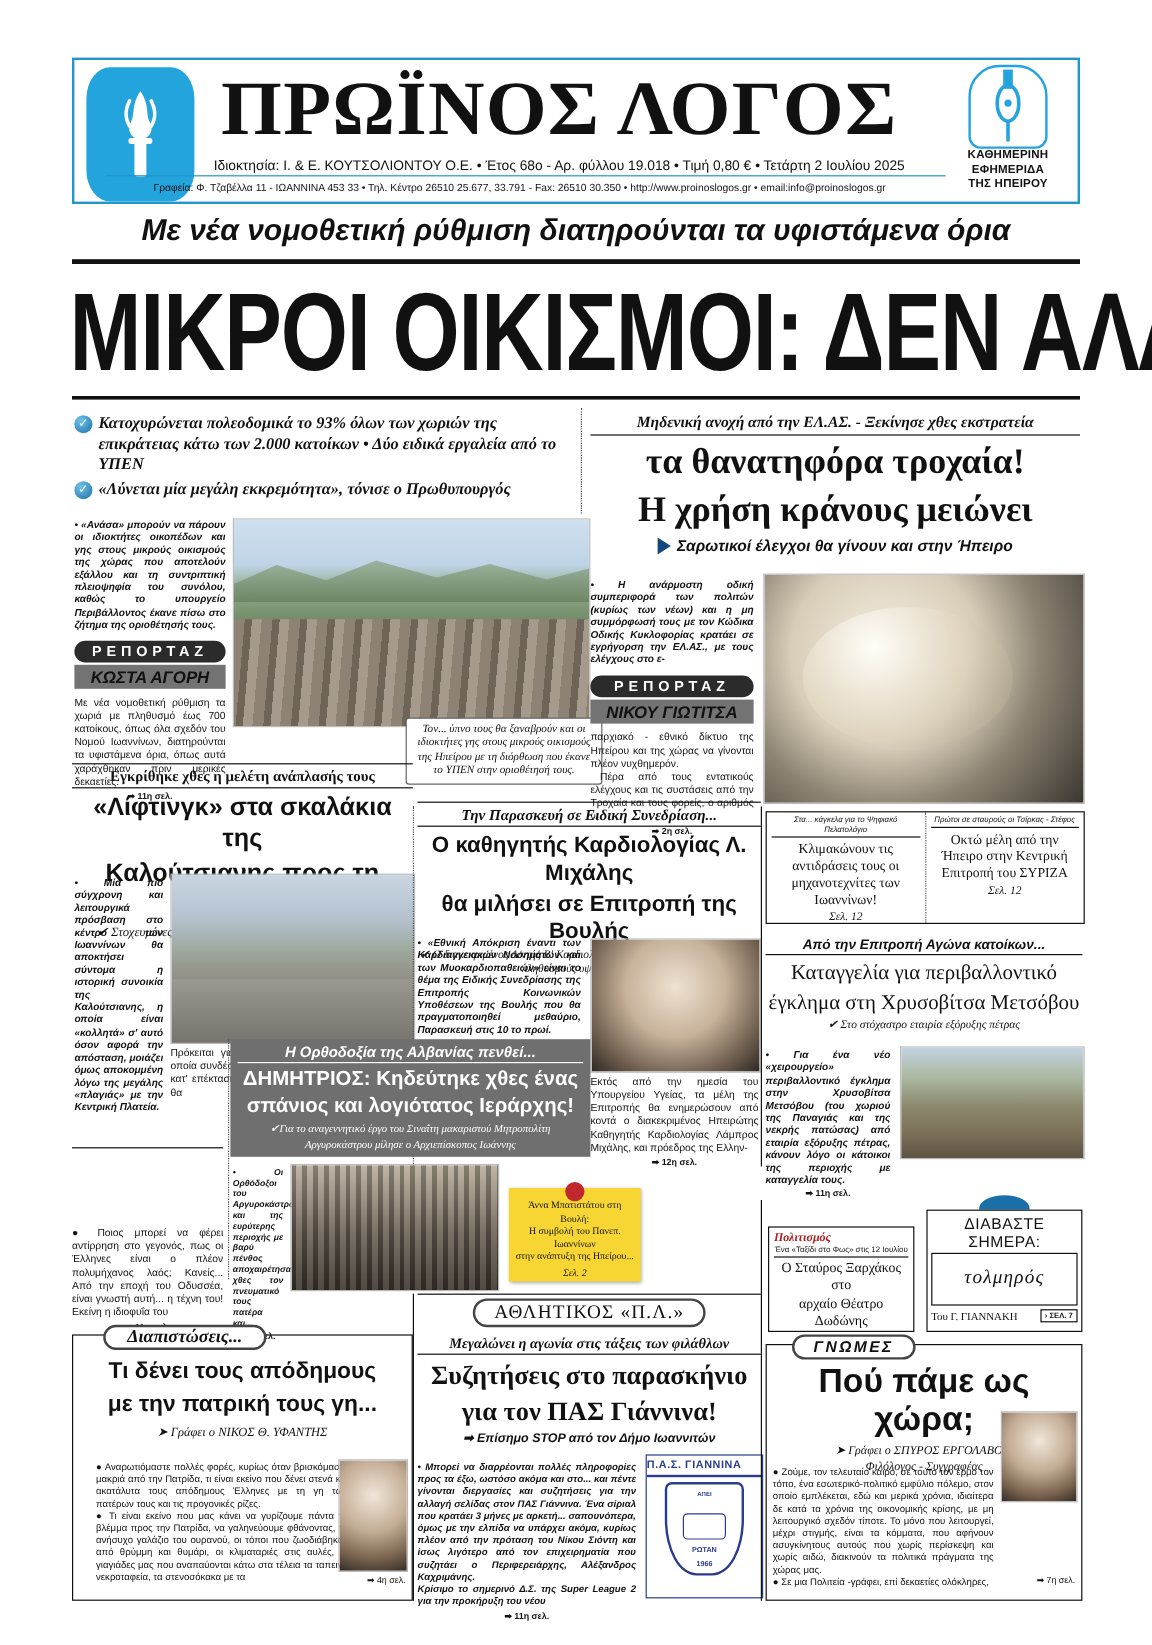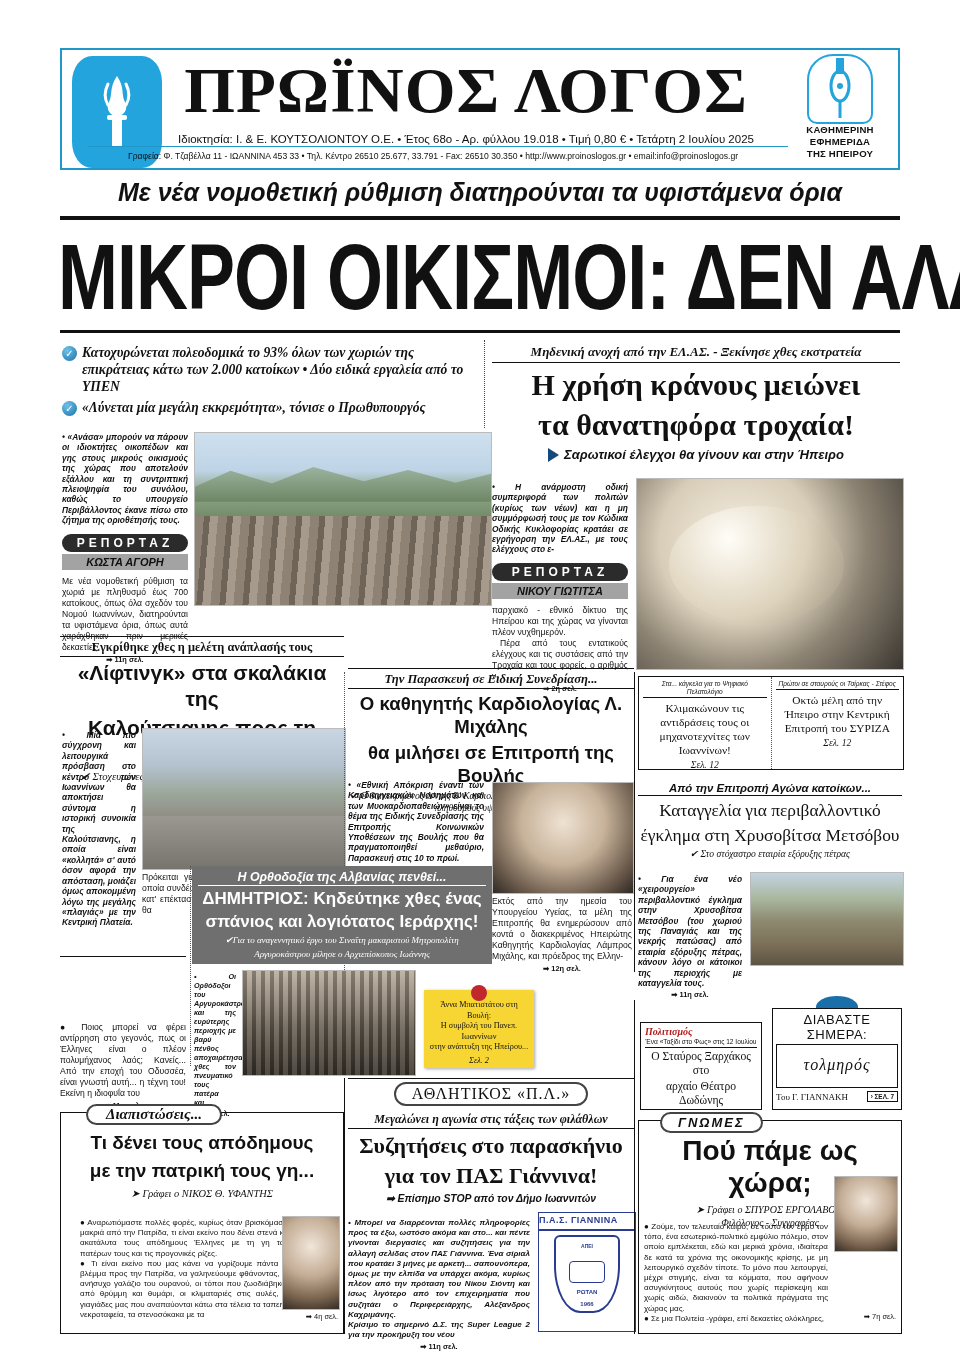--- a/index.html
+++ b/index.html
@@ -65,21 +65,21 @@
                   border-top:7px solid transparent;border-bottom:7px solid transparent;margin-right:5px;}
   #rtop .sub .st{font-size:13px;font-weight:bold;font-style:italic;white-space:nowrap;}
 
   
   #lead-left{position:absolute;left:62px;top:432px;width:126px;}
   .body-s{font-size:8.4px;line-height:10.4px;text-align:justify;font-style:italic;font-weight:bold;}
   .body-n{font-size:8.6px;line-height:11px;text-align:justify;}
   .reportaz{margin:8px 0 6px 0;}
   .rep-top{background:#2b2b2b;color:#fff;border-radius:11px;text-align:center;
            font-size:12px;font-weight:bold;letter-spacing:4px;padding:2px 0;}
-  .rep-bot{background:#a3a3a3;color:#111;text-align:center;font-size:11px;font-weight:bold;
+  .rep-bot{background:#737373;color:#111;text-align:center;font-size:14px;font-weight:bold;
            font-style:italic;padding:2px 0;margin-top:2px;}
 
   
   #mainphoto{position:absolute;left:194px;top:432px;width:296px;height:172px;overflow:hidden;border:1px solid #bbb;}
   #caption{position:absolute;left:338px;top:598px;width:152px;background:#fff;
            border:1px solid #666;border-radius:3px;padding:4px 5px;
            font-family:"Liberation Serif",serif;font-style:italic;font-size:9.3px;
            line-height:11.4px;text-align:center;}
 
   
@@ -327,22 +327,22 @@
     </div>
     <div class="bl">
       <span class="chk">✓</span>
       <span class="btx">«Λύνεται μία μεγάλη εκκρεμότητα», τόνισε ο Πρωθυπουργός</span>
     </div>
   </div>
   <div id="bull-sep"></div>
 
   <div id="rtop">
     <div class="over">Μηδενική ανοχή από την ΕΛ.ΑΣ. - Ξεκίνησε χθες εκστρατεία</div>
+    <div class="hl">τα θανατηφόρα τροχαία!</div>
     <div class="hl">Η χρήση κράνους μειώνει</div>
-    <div class="hl">τα θανατηφόρα τροχαία!</div>
     <div class="sub">
       <span class="tri"></span>
       <span class="st">Σαρωτικοί έλεγχοι θα γίνουν και στην Ήπειρο</span>
     </div>
   </div>
 
   <div id="lead-left">
     <div class="body-s">• «Ανάσα» μπορούν να πάρουν οι ιδιοκτήτες οικοπέδων και γης στους μικρούς οικισμούς της χώρας που αποτελούν εξάλλου και τη συντριπτική πλειοψηφία του συνόλου, καθώς το υπουργείο Περιβάλλοντος έκανε πίσω στο ζήτημα της οριοθέτησής τους.</div>
     <div class="reportaz">
       <div class="rep-top">ΡΕΠΟΡΤΑΖ</div>
@@ -351,20 +351,21 @@
     <div class="body-n">Με νέα νομοθετική ρύθμιση τα χωριά με πληθυσμό έως 700 κατοίκους, όπως όλα σχεδόν του Νομού Ιωαννίνων, διατηρούνται τα υφιστάμενα όρια, όπως αυτά χαράχθηκαν πριν μερικές δεκαετίες.</div>
     <div class="endnote">➡ <span>11η σελ.</span></div>
   </div>
 
   <div id="mainphoto">
     <div class="ph-village">
       <div class="sky-m"></div>
       <div class="roofs"></div>
     </div>
   </div>
+  <div id="caption">Τον... ύπνο τους θα ξαναβρούν και οι ιδιοκτήτες γης στους μικρούς οικισμούς της Ηπείρου με τη διόρθωση που έκανε το ΥΠΕΝ στην οριοθέτησή τους.</div>
 
   <div style="position:absolute;left:492px;top:482px;width:136px;">
     <div class="body-s">• Η ανάρμοστη οδική συμπεριφορά των πολιτών (κυρίως των νέων) και η μη συμμόρφωσή τους με τον Κώδικα Οδικής Κυκλοφορίας κρατάει σε εγρήγορση την ΕΛ.ΑΣ., με τους ελέγχους στο ε-</div>
     <div class="reportaz">
       <div class="rep-top">ΡΕΠΟΡΤΑΖ</div>
       <div class="rep-bot">ΝΙΚΟΥ ΓΙΩΤΙΤΣΑ</div>
     </div>
     <div class="body-n">παρχιακό - εθνικό δίκτυο της Ηπείρου και της χώρας να γίνονται πλέον νυχθημερόν.</div>
     <div class="body-n" style="text-indent:8px;">Πέρα από τους εντατικούς ελέγχους και τις συστάσεις από την Τροχαία και τους φορείς, ο αριθμός ν-</div>
     <div class="endnote">➡ <span>2η σελ.</span></div>

